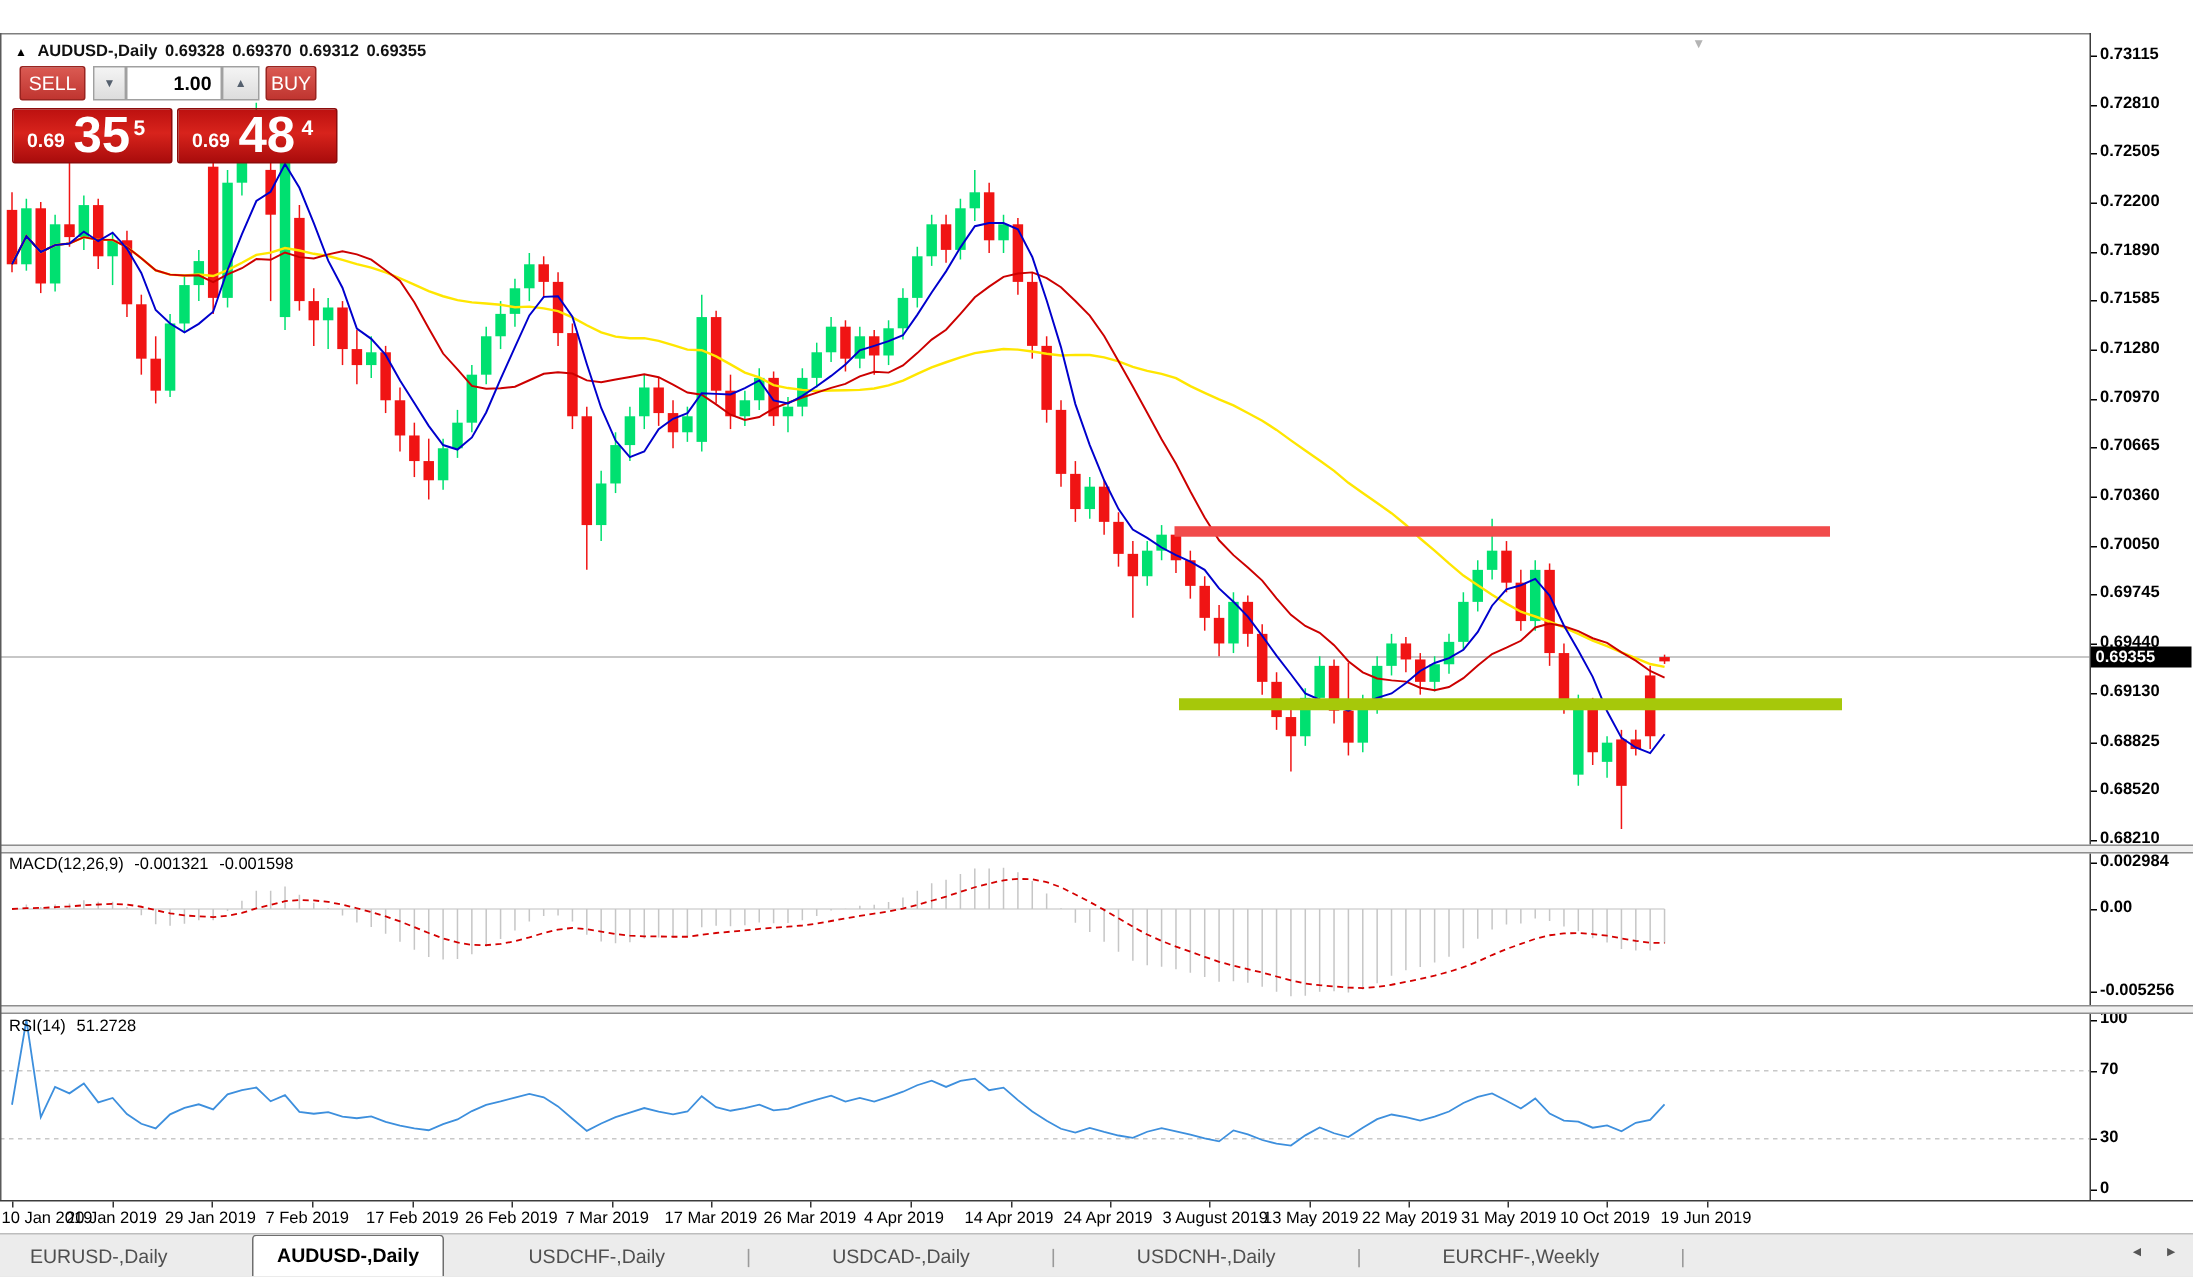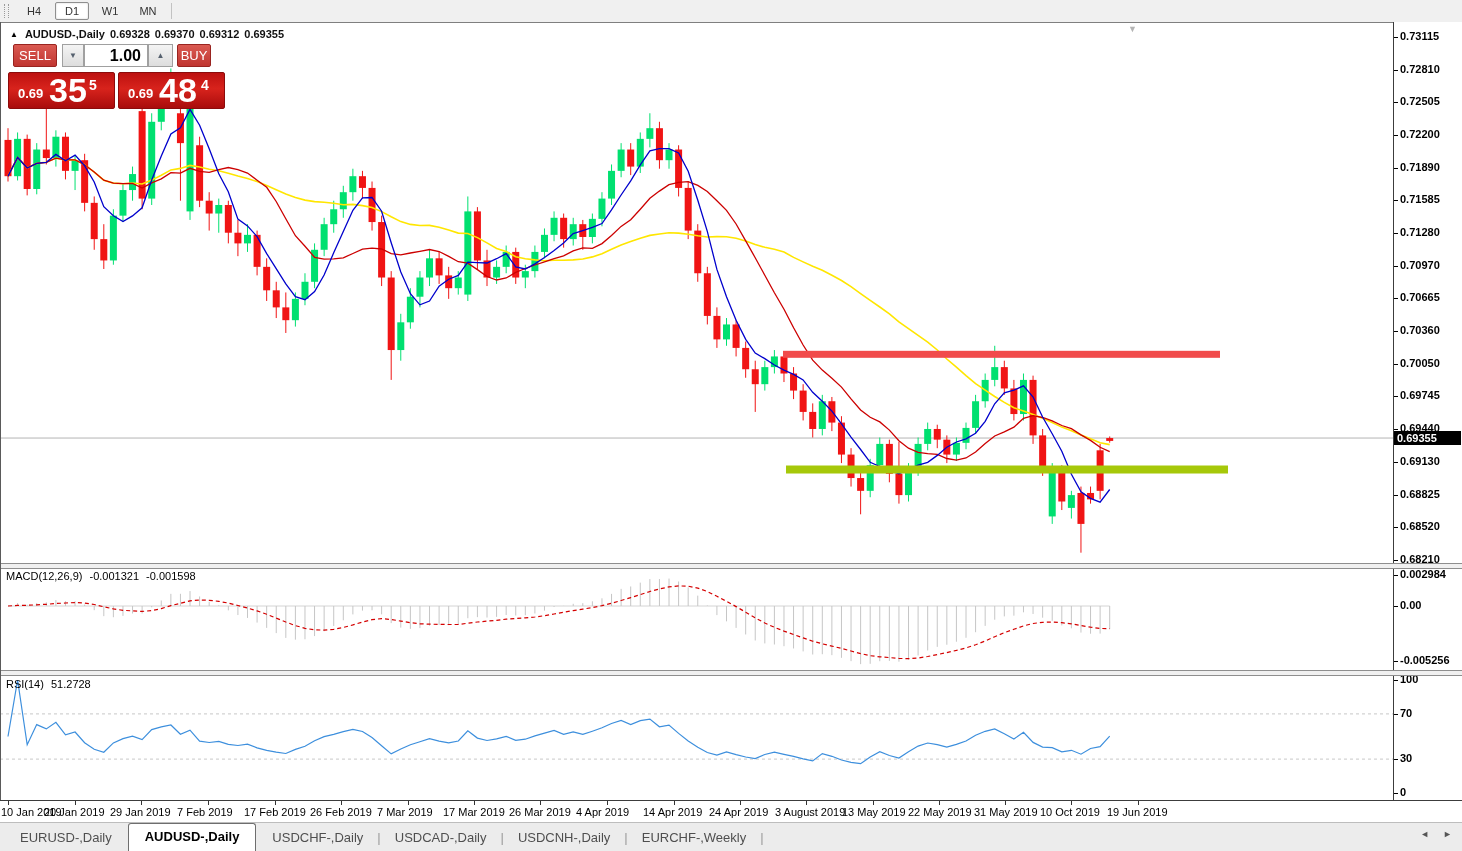--- a/index.html
+++ b/index.html
@@ -26,21 +26,21 @@
   .hdr span{margin-right:5px;}
   
   .trade{position:absolute;left:8px;top:44px;width:217px;height:65px;z-index:4;}
   .t-btn{position:absolute;top:0;height:23px;border-radius:2px;color:#fff;font-size:13px;
          display:flex;align-items:center;justify-content:center;
          background:linear-gradient(180deg,#da5a52,#c03530);border:1px solid #992420;box-sizing:border-box;}
   .spin-btn{position:absolute;top:0;height:23px;background:linear-gradient(180deg,#f4f4f4,#dddddd);
             border:1px solid #a0a0a0;box-sizing:border-box;color:#55606e;font-size:8px;
             display:flex;align-items:center;justify-content:center;}
   .vol{position:absolute;top:0;height:23px;border:1px solid #a0a0a0;box-sizing:border-box;
-       font-size:16px;font-weight:700;text-align:right;padding-right:6px;font-family:"Liberation Sans",sans-serif;}
+       font-size:13px;font-weight:700;text-align:right;padding-right:6px;font-family:"Liberation Sans",sans-serif;}
   .px-box{position:absolute;top:28px;width:107px;height:37px;border-radius:2px;color:#fff;
           background:linear-gradient(180deg,#bd1110 0%,#d8231c 45%,#a90c0c 100%);
           border:1px solid #8c0b0b;box-sizing:border-box;}
   .px-box .small{position:absolute;left:9px;bottom:7px;font-size:13px;font-weight:700;}
   .px-box .big{position:absolute;left:40px;top:-2px;font-size:34px;font-weight:700;letter-spacing:0;}
   .px-box .sup{position:absolute;font-size:14px;font-weight:700;top:4px;}
   
   .axis-area{position:absolute;left:1394px;top:22px;width:68px;height:777px;background:#fff;z-index:2;}
   .ax-label{position:absolute;left:1400px;font-size:11px;font-weight:700;color:#000;z-index:3;white-space:nowrap;}
   .ax-tick{position:absolute;left:1394px;width:4px;height:1px;background:#000;z-index:3;}
@@ -52,42 +52,32 @@
          border-top:1px solid #8e8e8e;border-bottom:1px solid #8e8e8e;box-sizing:content-box;z-index:5;}
   .pane-label{position:absolute;left:6px;font-size:11px;color:#000;z-index:4;}
   .pane-label span{margin-right:4px;}
   
   .date-axis{position:absolute;left:0;top:800px;width:1462px;height:22px;background:#fff;
              border-top:1px solid #3c3c3c;z-index:4;}
   .d-tick{position:absolute;top:0;width:1px;height:4px;background:#333;}
   .d-label{position:absolute;top:5px;font-size:11px;color:#000;white-space:nowrap;}
   
   .tabbar{position:absolute;left:0;top:822px;width:1462px;height:29px;background:#ececec;
-          border-top:1px solid #bdbdbd;display:flex;align-items:flex-end;padding-left:6px;box-sizing:border-box;z-index:6;}
+          border-top:1px solid #bdbdbd;display:flex;align-items:flex-end;padding-left:6px;box-sizing:border-box;z-index:6;gap:40px;}
   .tab{font-size:13px;color:#4f4f4f;padding:5px 14px 6px 14px;white-space:nowrap;}
   .tab.active{background:#ffffff;color:#000;font-weight:700;border:1px solid #6e6e6e;border-bottom:none;
               border-radius:3px 3px 0 0;padding:5px 16px 7px 16px;margin:0 2px;}
   .tab-sep{color:#9a9a9a;font-size:13px;padding-bottom:6px;}
   .tab-nav{position:absolute;right:10px;top:829px;z-index:7;display:flex;gap:14px;color:#555;font-size:9px;}
 </style>
 </head>
 <body>
 
 <div id="app">
 
-  <div class="toolbar">
-    <div class="tb-grip"></div>
-    <div id="tf-buttons" style="display:flex;">
-        <div class="tf-btn">H4</div>
-        <div class="tf-btn active">D1</div>
-        <div class="tf-btn">W1</div>
-        <div class="tf-btn">MN</div>
-      </div>
-    <div class="tb-sep"></div>
-  </div>
 
   <div class="chart-frame"></div>
   <div class="left-edge"></div>
   <div class="axis-area"></div>
   <div class="axis-vline"></div>
 
   <div class="hdr">
     <span class="tri">▲</span>
     <span>AUDUSD-,Daily</span>
     <span>0.69328</span>

